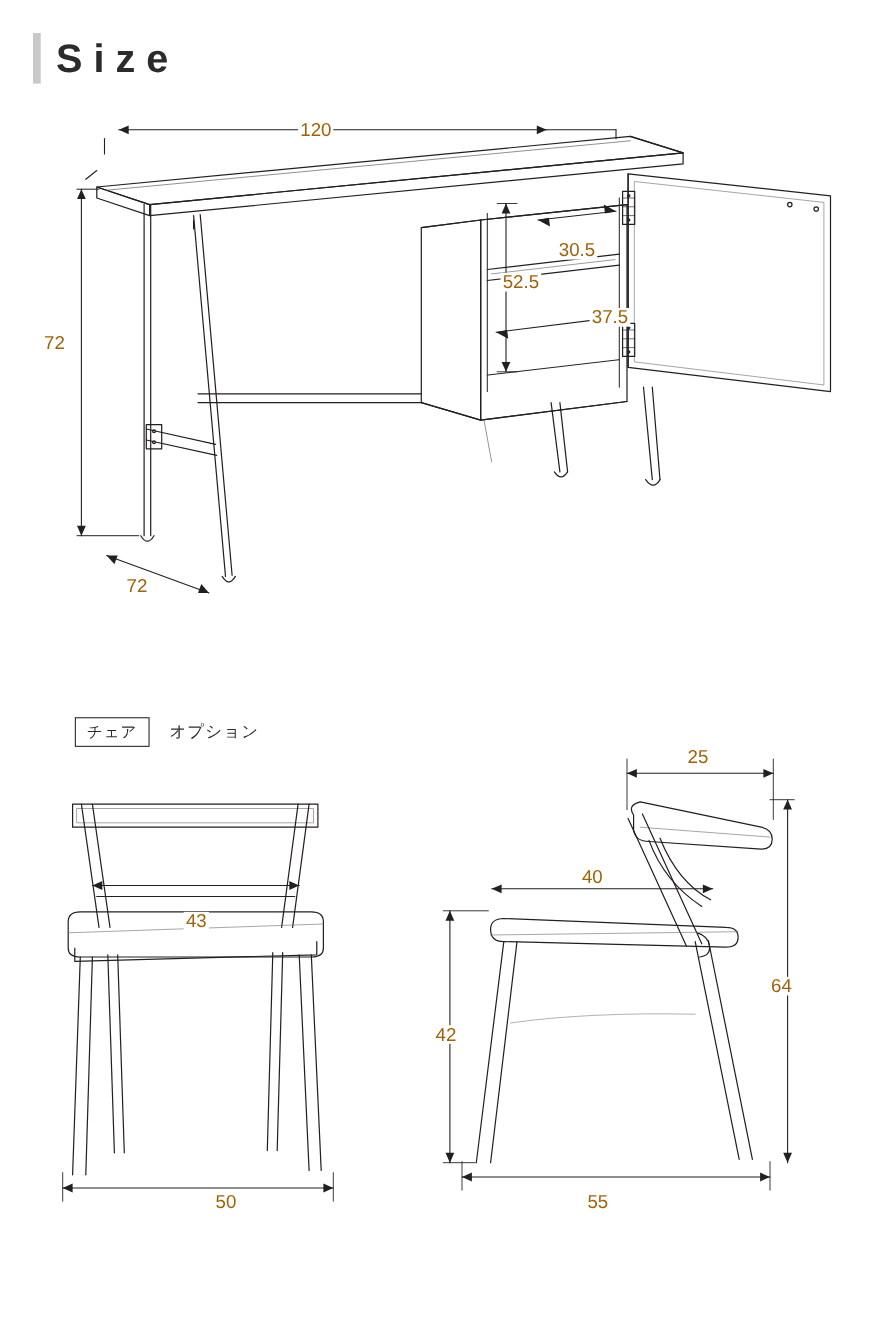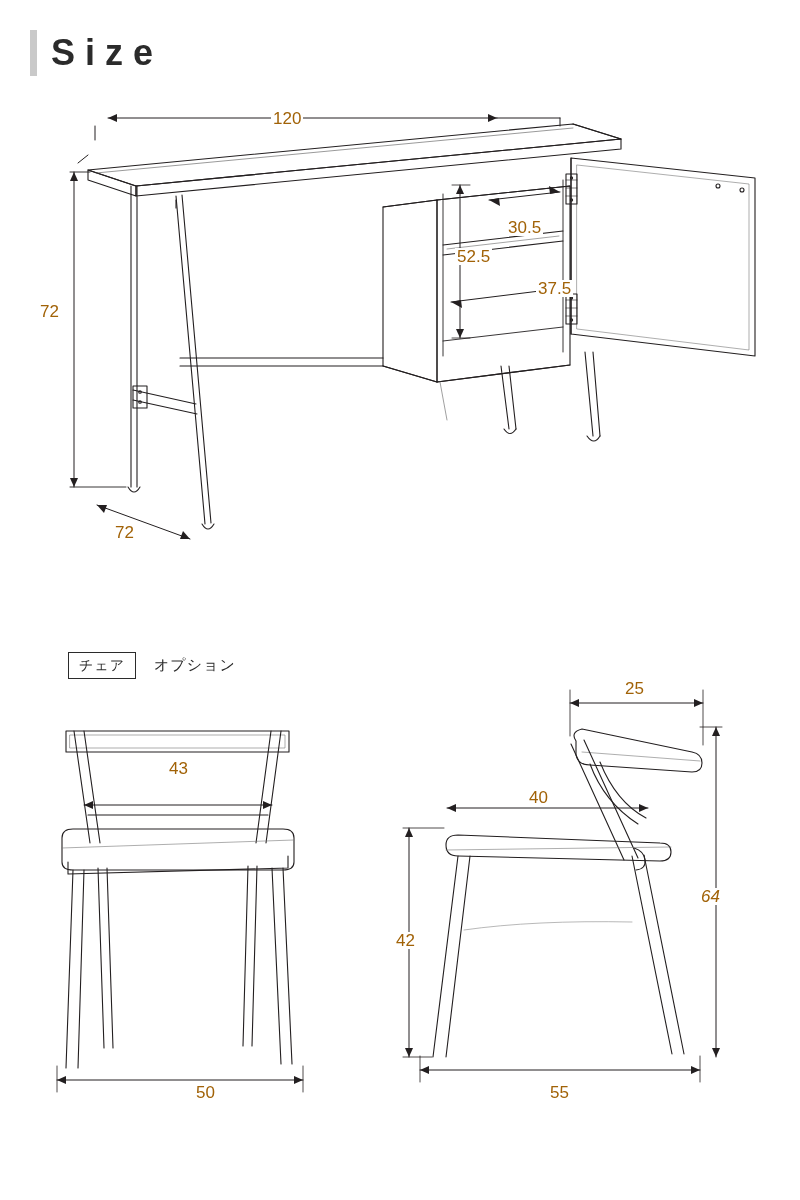--- a/index.html
+++ b/index.html
@@ -315,22 +315,22 @@
     </g>
   </svg>
 
   <div class="dim" style="left:271px; top:110px;">120</div>
   <div class="dim" style="left:38px; top:303px;">72</div>
   <div class="dim" style="left:113px; top:524px;">72</div>
   <div class="dim" style="left:506px; top:191px;margin-top:28px;">30.5</div>
   <div class="dim" style="left:455px; top:248px;">52.5</div>
   <div class="dim" style="left:489px; top:280px;margin-left:47px;">37.5</div>
 
-  <div class="dim" style="left:167px; top:760px;text-align:right;">43</div>
+  <div class="dim" style="left:167px; top:829px;text-align:right;">43</div>
   <div class="dim" style="left:170px; top:1084px;margin-left:24px;">50</div>
 
   <div class="dim" style="left:623px; top:680px;">25</div>
   <div class="dim" style="left:527px; top:789px;">40</div>
-  <div class="dim" style="left:699px; top:888px;font-style:italic;">64</div>
+  <div class="dim" style="left:699px; top:888px;">64</div>
   <div class="dim" style="left:394px; top:932px;">42</div>
-  <div class="dim" style="left:548px; top:1084px;">55</div>
+  <div class="dim" style="left:532px; top:1084px;">55</div>
 
 </div>
 
 </body></html>

